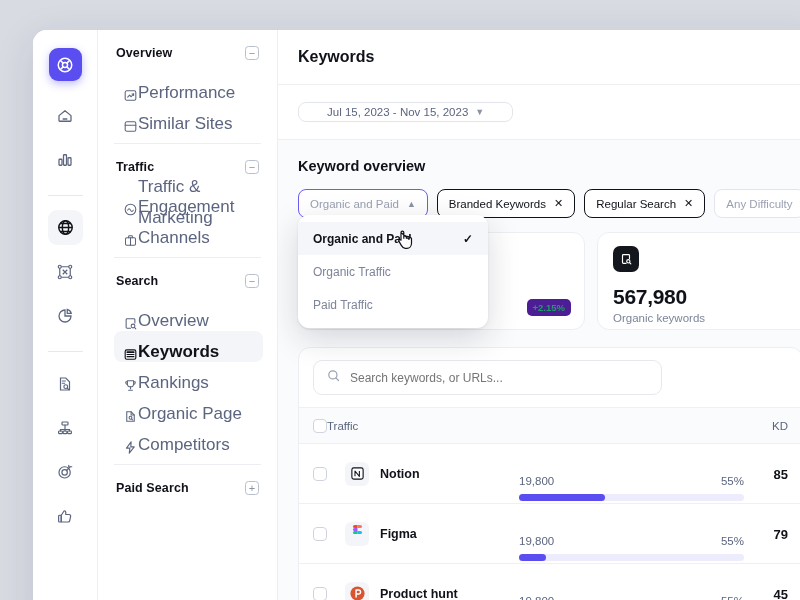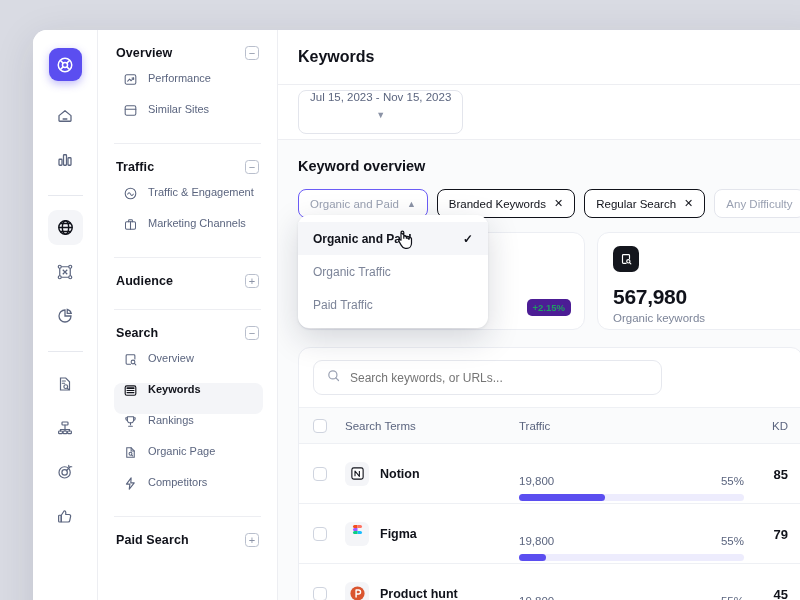--- a/index.html
+++ b/index.html
@@ -71,25 +71,25 @@
     font-size: 12.5px; font-weight: bold; color: #10121a; letter-spacing: .1px;
   }
   .nav-toggle {
     width: 14px; height: 14px;
     border: 1.3px solid #b9bfcd; border-radius: 3.5px;
     color: #8b93a6;
     display: flex; align-items: center; justify-content: center;
     font-size: 11px; line-height: 1;
   }
   .nav-item {
-    display: flex; align-items: flex-start; gap: 10px;
+    display: flex; align-items: flex-end; gap: 0;
     height: 31px; padding: 0 9px;
     border-radius: 8px;
     color: #5b657f;
-    font-size: 11px;
+    font-size: 17px;
     margin-left: 2px;
   }
   .nav-item .ico { width: 15px; height: 15px; flex: 0 0 15px; display:flex; align-items:center; justify-content:center;}
   .nav-item.active { background: #f4f5f8; color: #10121a; font-weight: bold; }
   .nav-item.active .ico { color: #10121a; }
   .nav-div { height: 1px; background: #edeef2; margin: 9px 2px 0 2px; }
 
   
   #main { flex: 1; height: 100%; background: #fafbfc; overflow: hidden; position: relative; }
   #main-head {
@@ -98,23 +98,23 @@
     display: flex; align-items: center;
     padding: 0 20px;
   }
   #page-title { font-size: 16px; font-weight: bold; color: #10121a; }
   #toolbar {
     height: 55px; background: #fff;
     border-bottom: 1px solid #edeef2;
     display: flex; align-items: center; padding: 0 20px;
   }
   .pill {
-    height: 44px; border: 1px solid #e3e5ec; border-radius: 8px;
+    height: 20px; border: 1px solid #e3e5ec; border-radius: 8px;
     background: #fff; display: inline-flex; align-items: center; gap: 7px;
-    padding: 0 11px; font-size: 11.5px; color: #5b657f; flex-direction: column;
+    padding: 0 28px; font-size: 11.5px; color: #5b657f;
   }
   .chev { font-size: 9px; color: #8b93a6; }
 
   
   #overview { padding: 18px 20px 0 20px; }
   #overview-title { font-size: 14.5px; font-weight: bold; color: #10121a; margin-bottom: 15px; }
   #filters { display: flex; gap: 9px; align-items: center; }
   .filter-chip {
     height: 29px; border-radius: 8px; border: 1px solid #e3e5ec;
     background: #fff; display: inline-flex; align-items: center; gap: 8px;
@@ -346,27 +346,20 @@
               <rect x="4" y="7.5" width="16" height="12" rx="2"></rect>
               <path d="M9 7.5V5.5a1 1 0 0 1 1-1h4a1 1 0 0 1 1 1v2"></path>
               <path d="M12 7.5v12"></path>
             </svg>
         </span>
         <span>Marketing Channels</span>
       </div>
       <div class="nav-div"></div>
     </div>
 
-    <div class="nav-group">
-      <div class="nav-group-head">
-        <span class="nav-group-title">Audience</span>
-        <span class="nav-toggle">+</span>
-      </div>
-      <div class="nav-div"></div>
-    </div>
 
     <div class="nav-group">
       <div class="nav-group-head">
         <span class="nav-group-title">Search</span>
         <span class="nav-toggle">−</span>
       </div>
       <div class="nav-item">
         <span class="ico">
           <svg width="15" height="15" viewBox="0 0 24 24" fill="none" stroke="currentColor" stroke-width="1.7" stroke-linecap="round">
               <path d="M19 11V6a1.5 1.5 0 0 0-1.5-1.5h-11A1.5 1.5 0 0 0 5 6v12a1.5 1.5 0 0 0 1.5 1.5H12"></path>
@@ -508,21 +501,20 @@
               <circle cx="11" cy="11" r="6.5"></circle>
                 <path d="M15.8 15.8L20 20"></path>
             </svg>
           </span>
           <input id="search-input" type="text" placeholder="Search keywords, or URLs..." style="">
         </div>
       </div>
 
       <div class="trow thead">
         <div class="cbox"></div>
-        <div class="cell c-term">Search Terms</div>
         <div class="cell c-traffic">Traffic</div>
         <div class="cell c-kd">KD</div>
       </div>
 
       <div class="trow tbody-row">
         <div class="cbox"></div>
         <div class="c-term">
           <span class="brand-ico">
             <svg width="15" height="15" viewBox="0 0 24 24">
                 <rect x="3" y="3" width="18" height="18" rx="3" fill="#fff" stroke="#10121a" stroke-width="1.8"></rect>

